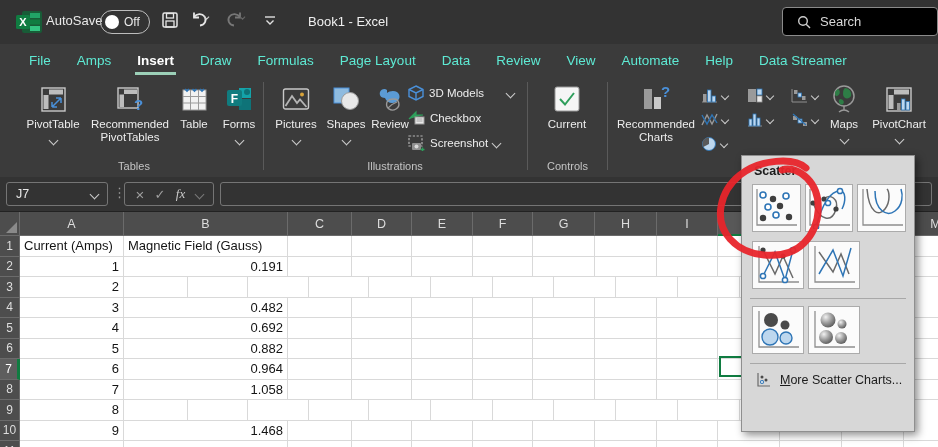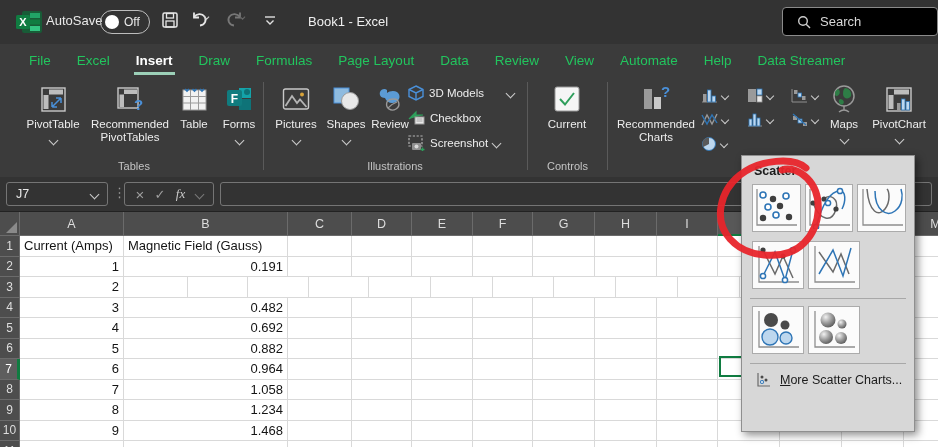--- a/index.html
+++ b/index.html
@@ -14,21 +14,21 @@
   .knob{width:14px;height:14px;border-radius:50%;background:#fff;margin-left:4px;}
   .toggle .off{color:#e9e9e9;font-size:12px;margin-left:5px;}
   .qat{position:absolute;top:10px;color:#e6e6e6;}
   .title-text{position:absolute;left:308px;top:14px;color:#f0f0f0;font-size:13px;}
   .searchbox{position:absolute;left:782px;top:7px;width:154px;height:27px;background:#000000;
              border:1px solid #8b8b8b;border-radius:4px;display:flex;align-items:center;color:#d8d8d8;font-size:13px;}
   .searchbox svg{margin:0 9px 0 14px;}
   
   .tabsrow{position:absolute;left:0;top:44px;width:938px;height:32px;background:#3b3b3b;
            display:flex;align-items:center;padding-left:16px;box-sizing:border-box;}
-  .tab{color:#22c55e;font-size:13.5px;padding:6px 13px;position:relative;cursor:default;}
+  .tab{color:#5eead4;font-size:13.5px;padding:6px 13px;position:relative;cursor:default;}
   .tab.active{font-weight:bold;color:#ffffff;}
   .tab.active:after{content:"";position:absolute;left:11px;right:11px;bottom:-1px;height:3px;background:#9CD0B8;}
   
   .ribbon{position:absolute;left:0;top:76px;width:938px;height:102px;background:#3b3b3b;border-bottom:1px solid #262626;box-sizing:border-box;}
   .grp-divider{position:absolute;top:6px;height:88px;width:1px;background:#5a5a5a;}
   .grp-label{position:absolute;top:84px;width:100%;text-align:center;color:#c4c4c4;font-size:11px;}
   .group{position:absolute;top:0;height:102px;}
   .bigbtn{position:absolute;display:flex;flex-direction:column;align-items:center;color:#ededed;font-size:11.5px;line-height:13px;text-align:center;}
   .bigbtn .ic{height:32px;display:flex;align-items:center;justify-content:center;margin-top:7px;margin-bottom:3px;}
   .medbtn{position:absolute;display:flex;align-items:center;color:#ededed;font-size:11.5px;gap:5px;}
@@ -119,21 +119,21 @@
     <svg width="14" height="14" viewBox="0 0 14 14">
       <circle cx="6" cy="6" r="4.3" fill="none" stroke="#cccccc" stroke-width="1.4"></circle>
       <path d="M9.2,9.2 L13,13" stroke="#cccccc" stroke-width="1.4"></path>
     </svg>
     <span>Search</span>
   </div>
 </div>
 
 <div class="tabsrow">
   <span class="tab">File</span>
-  <span class="tab">Excel</span>
+  <span class="tab">Amps</span>
   <span class="tab active">Insert</span>
   <span class="tab">Draw</span>
   <span class="tab">Formulas</span>
   <span class="tab">Page Layout</span>
   <span class="tab">Data</span>
   <span class="tab">Review</span>
   <span class="tab">View</span>
   <span class="tab">Automate</span>
   <span class="tab">Help</span>
   <span class="tab">Data Streamer</span>
@@ -545,21 +545,20 @@
         <div class="cell" style="width: 62px;"></div>
         <div class="cell" style="width: 61px;"></div>
         <div class="cell" style="width: 62px;"></div>
         <div class="cell" style="width: 62px;"></div>
         <div class="cell" style="width: 62px;"></div>
         <div class="cell" style="width: 64px;"></div>
       </div>
       <div class="g-row">
         <div class="rowhdr">9</div>
         <div class="cell num" style="width: 104px;">8</div>
-        <div class="cell num" style="width: 164px;">1.234</div>
         <div class="cell" style="width: 64px;"></div>
         <div class="cell" style="width: 60px;"></div>
         <div class="cell" style="width: 61px;"></div>
         <div class="cell" style="width: 60px;"></div>
         <div class="cell" style="width: 62px;"></div>
         <div class="cell" style="width: 62px;"></div>
         <div class="cell" style="width: 61px;"></div>
         <div class="cell" style="width: 62px;"></div>
         <div class="cell" style="width: 62px;"></div>
         <div class="cell" style="width: 62px;"></div>

